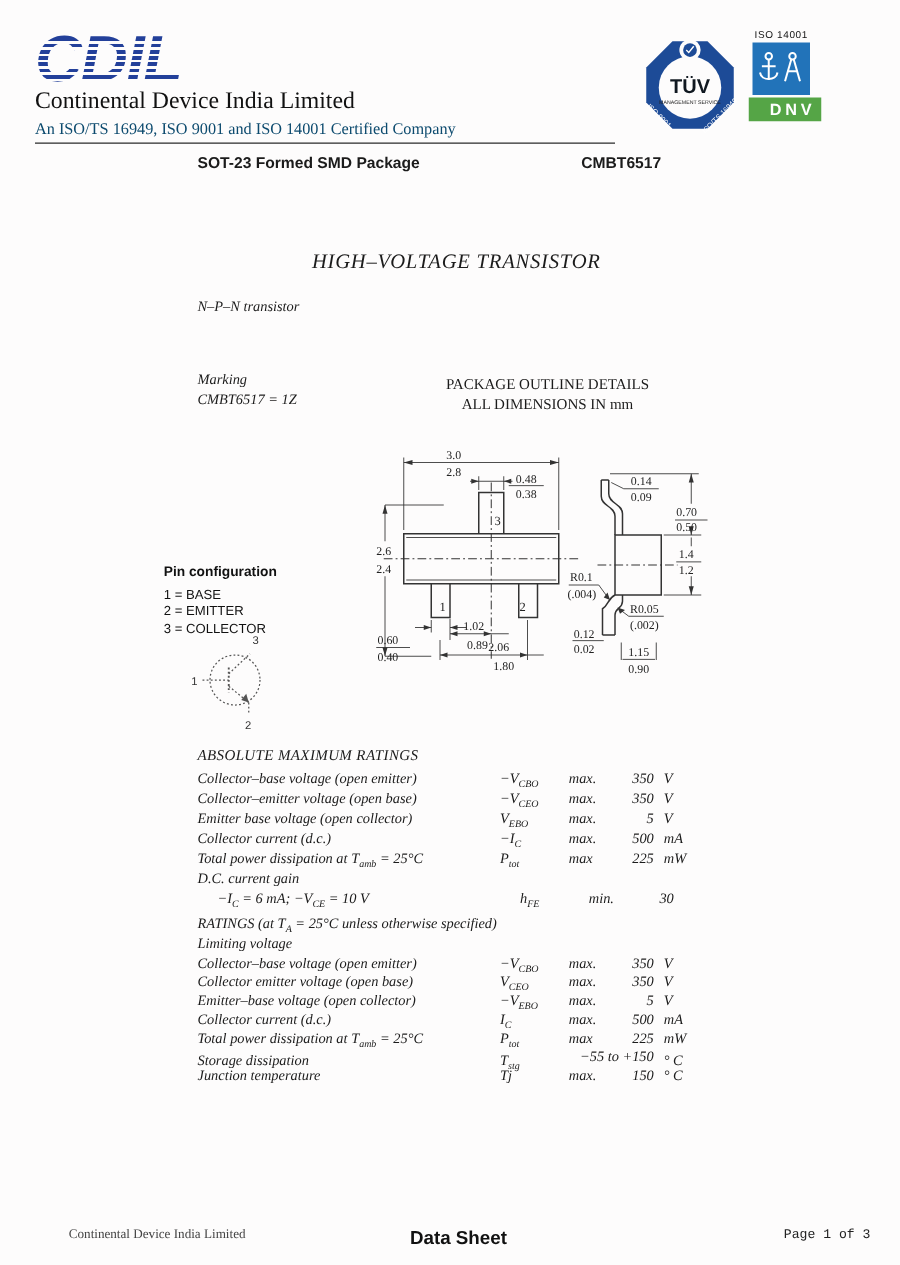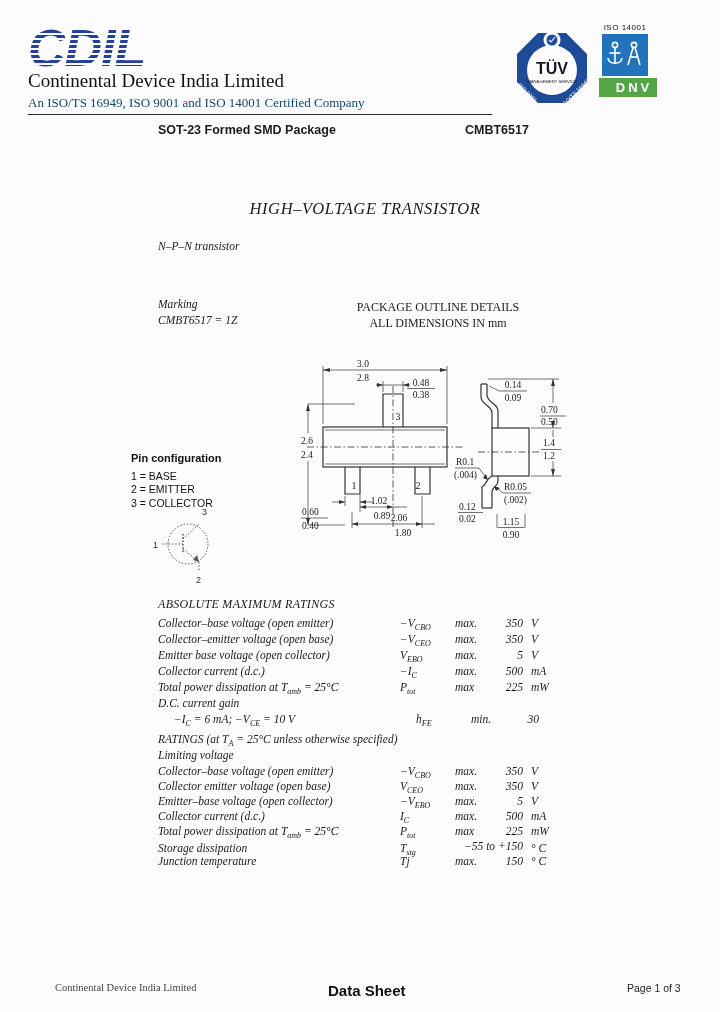--- a/index.html
+++ b/index.html
@@ -53,21 +53,21 @@
   .c-param{width:242px;white-space:nowrap;}
   .c-sym{width:55px;white-space:nowrap;}
   .c-cv{width:68px;display:flex;justify-content:space-between;white-space:nowrap;}
   .c-unit{padding-left:8px;white-space:nowrap;}
   sub{font-size:8px;font-style:italic;}
   .indent{padding-left:16px;}
 
   
   .foot-left{left:55px;top:982px;font-size:10.5px;color:#444;}
   .foot-center{left:308px;top:982px;font-family:"Liberation Sans",sans-serif;font-weight:bold;font-size:15px;color:#111;margin-left:20px;}
-  .foot-right{left:627px;top:982px;font-family:Liberation Sans, sans-serif;font-size:10.5px;color:#222;}
+  .foot-right{left:627px;top:982px;font-family:Liberation Mono, monospace;font-size:10.5px;color:#222;}
 </style>
 </head>
 <body>
 
 <div class="page">
 
   <div class="abs cdil-logo">
     <span>CDIL</span>
     <div class="logo-stripes"></div>
   </div>

